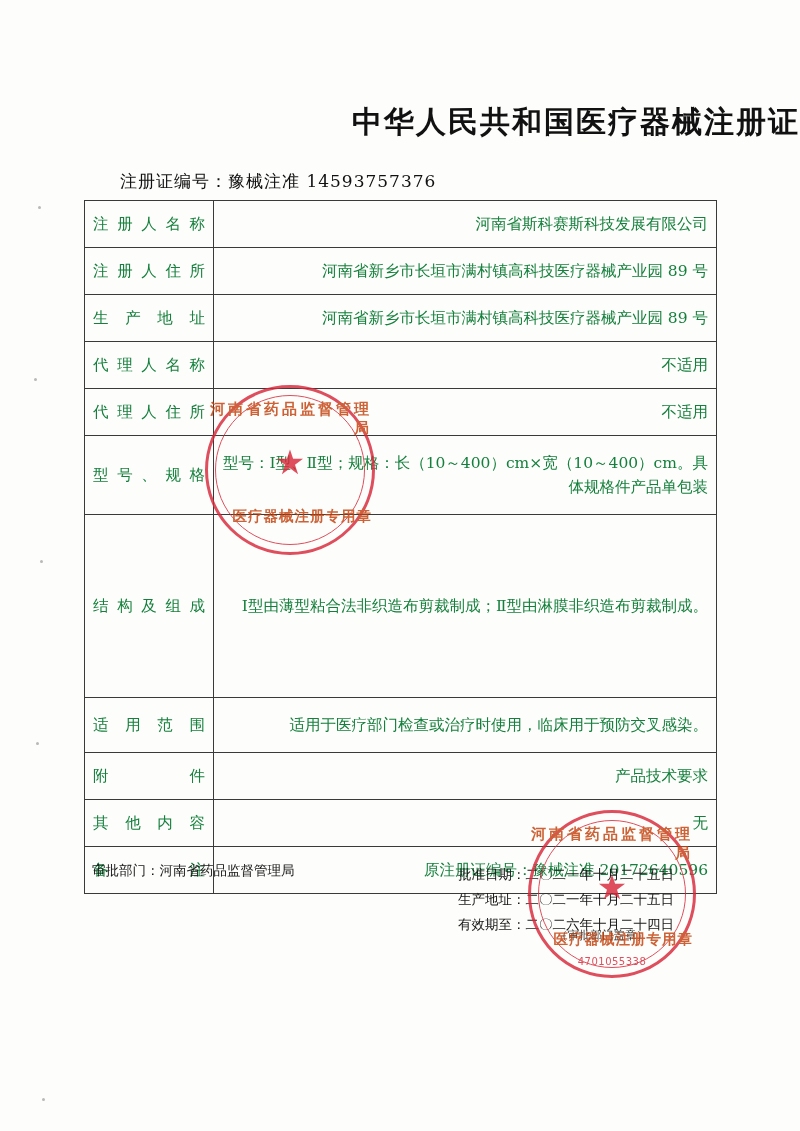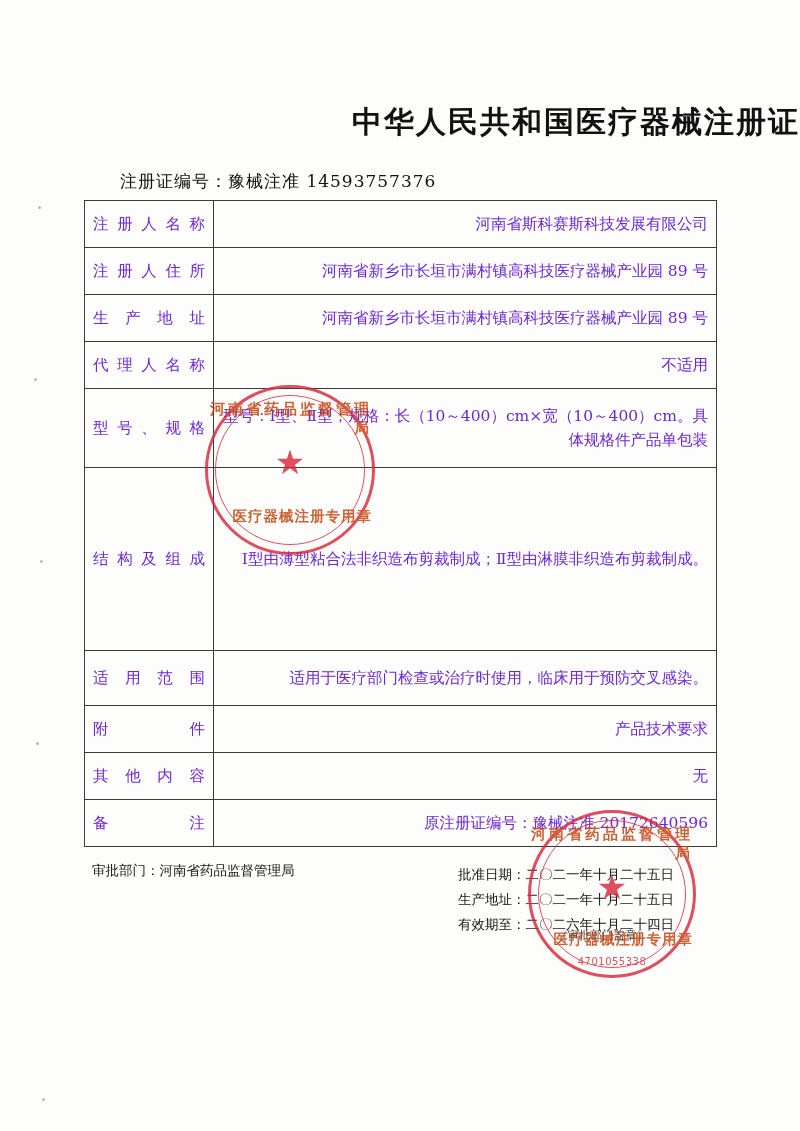--- a/index.html
+++ b/index.html
@@ -55,21 +55,21 @@
     left: 84px;
     width: 633px;
     border-collapse: collapse;
     table-layout: fixed;
   }
   table.cert td {
     border: 1px solid #3a3a3a;
     font-size: 15.5px;
     font-family: "DejaVu Serif", serif;
     line-height: 1.55;
-    color: #6d28d9;
+    color: #15803d;
     padding: 6px 8px;
     vertical-align: middle;
   }
   td.label {
     width: 112px;
     text-align: justify;
     text-align-last: justify;
     padding-left: 14px;
     padding-right: 14px;
     white-space: nowrap;
@@ -210,20 +210,24 @@
       <tr class="h-normal">
         <td class="label">注册人住所</td>
         <td class="value">河南省新乡市长垣市满村镇高科技医疗器械产业园 89 号</td>
       </tr>
       <tr class="h-normal">
         <td class="label">生产地址</td>
         <td class="value">河南省新乡市长垣市满村镇高科技医疗器械产业园 89 号</td>
       </tr>
       <tr class="h-normal">
         <td class="label">代理人名称</td>
+        <td class="value">不适用</td>
+      </tr>
+      <tr class="h-normal">
+        <td class="label">代理人住所</td>
         <td class="value">不适用</td>
       </tr>
       <tr class="h-spec">
         <td class="label">型号、规格</td>
         <td class="value val-multiline">型号：Ⅰ型、Ⅱ型；规格：长（10～400）cm×宽（10～400）cm。具体规格件产品单包装</td>
       </tr>
       <tr class="h-struct">
         <td class="label">结构及组成</td>
         <td class="value val-multiline">Ⅰ型由薄型粘合法非织造布剪裁制成；Ⅱ型由淋膜非织造布剪裁制成。</td>
       </tr>

